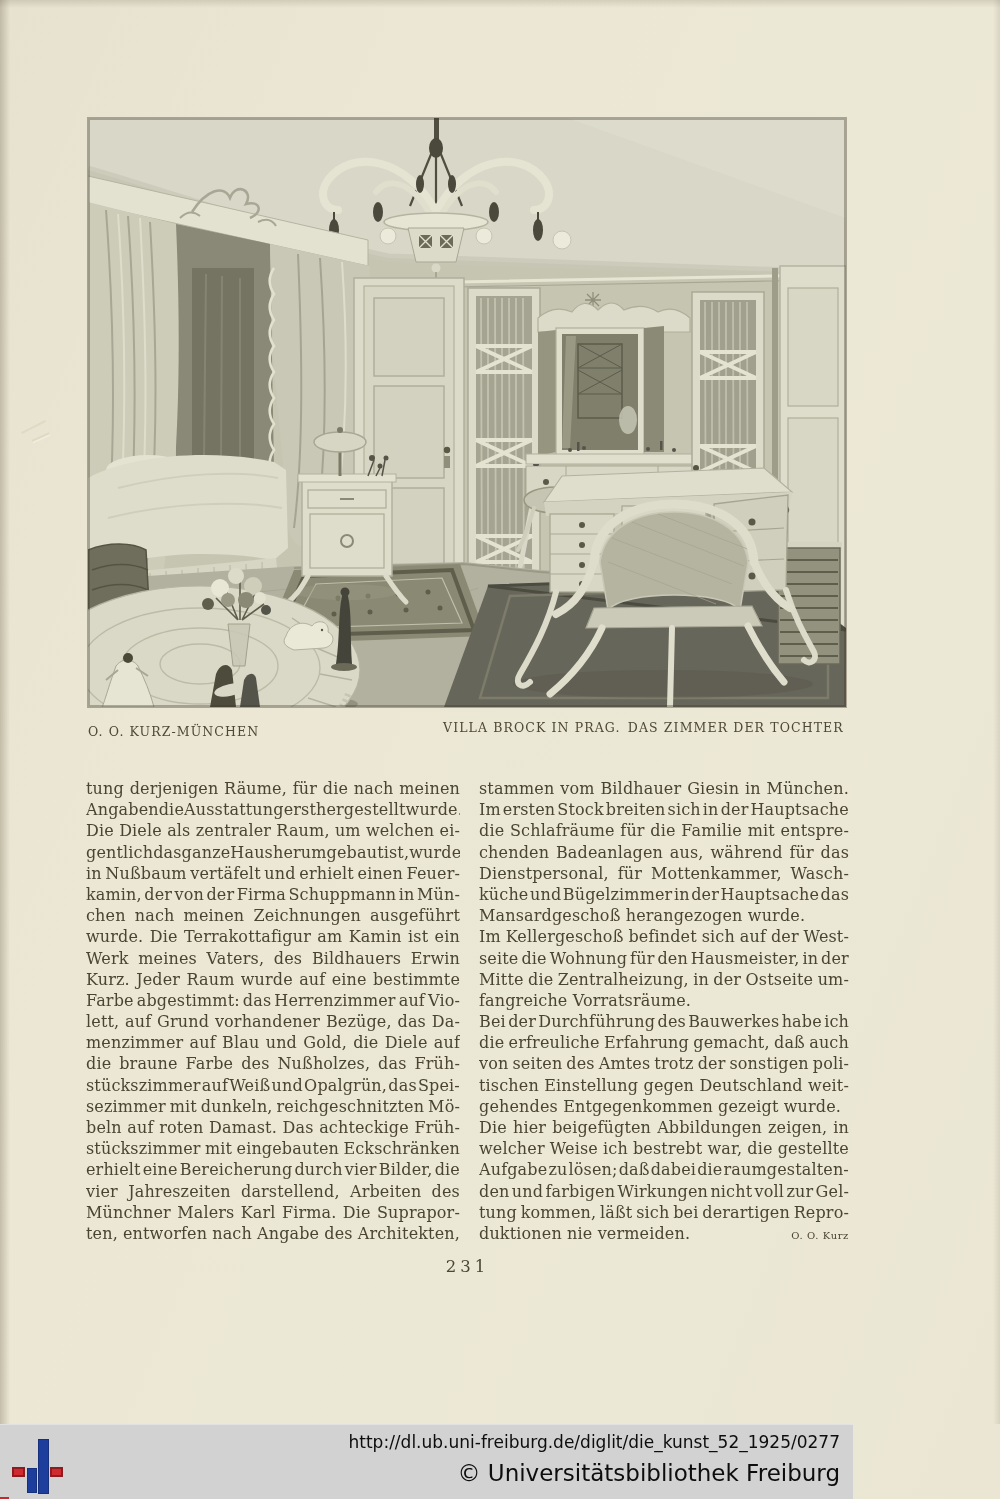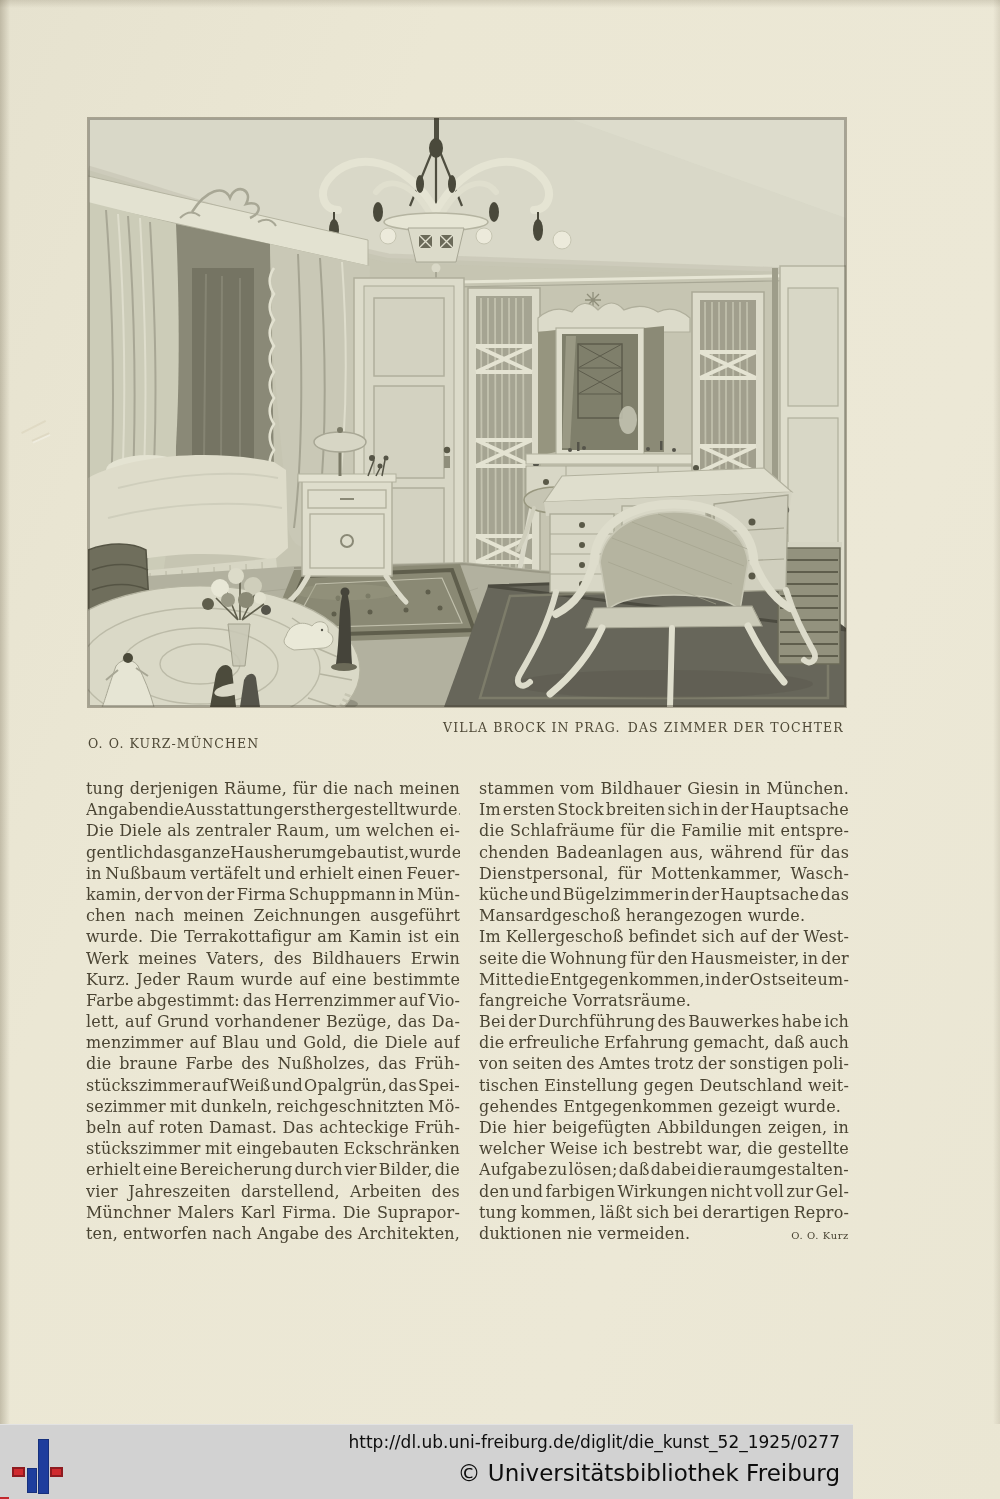--- a/index.html
+++ b/index.html
@@ -21,21 +21,21 @@
 
   .photo-frame{
     position:absolute;left:88px;top:118px;width:758px;height:589px;
     box-shadow:0 0 0 1px rgba(90,85,66,.45), inset 0 0 26px rgba(70,66,50,.18);
     background:#c6c5b2;
   }
   .photo-frame svg{display:block;}
 
   .caption-row{position:absolute;left:0;top:720px;width:1000px;height:18px;
     color:#4e4836;font-size:12.5px;letter-spacing:1.1px;}
-  .caption-left{position:absolute;left:88px;top:16px;}
+  .caption-left{position:absolute;left:88px;top:4px;}
   .caption-right{position:absolute;left:443px;top:0;}
 
   .column{position:absolute;top:778px;color:#4a4433;font-size:16px;}
   .column.left{left:86px;width:374px;}
   .column.right{left:479px;width:370px;}
   .tline{height:21.2px;line-height:21.2px;overflow:hidden;letter-spacing:.15px;}
   .tline.just{display:flex;justify-content:space-between;flex-wrap:nowrap;}
   .tline.sigline{display:flex;justify-content:space-between;align-items:baseline;}
   .tline .sig{font-size:10px;letter-spacing:.6px;}
 
@@ -635,21 +635,21 @@
         <span>Wohnung</span>
         <span>für</span>
         <span>den</span>
         <span>Hausmeister,</span>
         <span>in</span>
         <span>der</span>
       </div>
       <div class="tline just">
         <span>Mitte</span>
         <span>die</span>
-        <span>Entgegenkommen,</span>
+        <span>Zentralheizung,</span>
         <span>in</span>
         <span>der</span>
         <span>Ostseite</span>
         <span>um-</span>
       </div>
       <div class="tline flush">fangreiche Vorratsräume.</div>
       <div class="tline just">
         <span>Bei</span>
         <span>der</span>
         <span>Durchführung</span>
@@ -728,20 +728,21 @@
         <span>bei</span>
         <span>derartigen</span>
         <span>Repro-</span>
       </div>
       <div class="tline sigline">
         <span>duktionen nie vermeiden.</span>
         <span class="sig">O. O. Kurz</span>
       </div>
     </div>
 
+  <div class="page-number">231</div>
 
   <div class="footer-bar">
     <div class="ub-logo">
       <div class="bar bar-tall"></div>
       <div class="bar bar-short"></div>
       <div class="dot dot-left"></div>
       <div class="dot dot-right"></div>
     </div>
     <div class="footer-text">
       <div class="footer-url">http://dl.ub.uni-freiburg.de/diglit/die_kunst_52_1925/0277</div>

